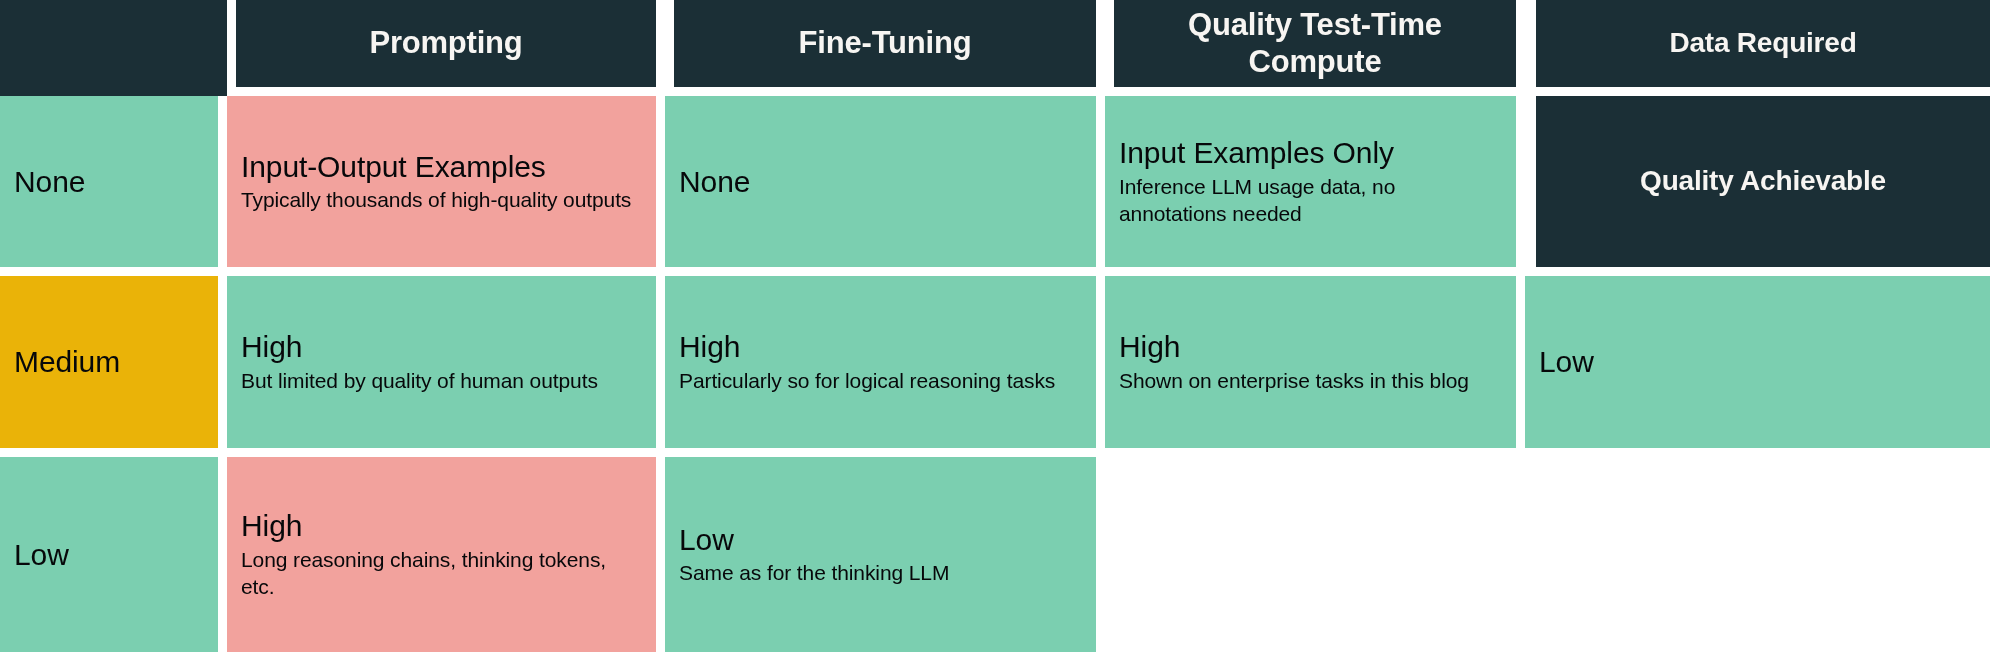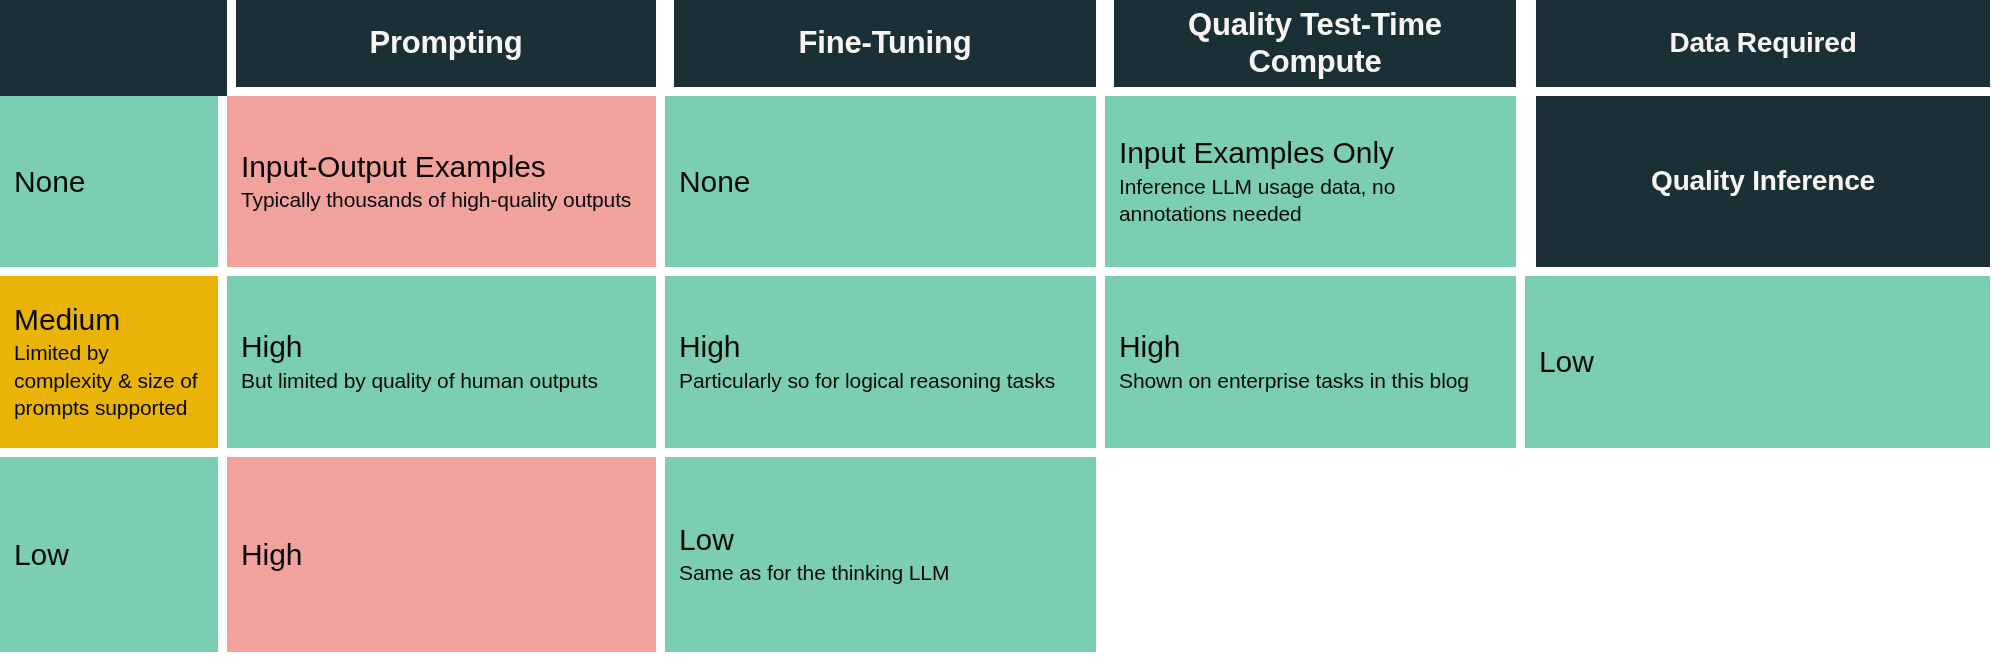--- a/index.html
+++ b/index.html
@@ -174,27 +174,26 @@
   </div>
   <div class="cell data-cell">
     <div class="inner bg-green">
       <div class="verdict">Input Examples Only</div>
       <div class="detail">Inference LLM usage data, no annotations needed</div>
     </div>
   </div>
 
   <div class="cell row-header">
     <div class="inner">
-        <span class="label">Quality Inference</span>
+        <span class="label">Quality Achievable</span>
       </div>
   </div>
   <div class="cell data-cell">
     <div class="inner bg-yellow">
       <div class="verdict">Medium</div>
-      <div class="detail">Limited by complexity &amp; size of prompts supported</div>
     </div>
   </div>
   <div class="cell data-cell">
     <div class="inner bg-green">
       <div class="verdict">High</div>
       <div class="detail">But limited by quality of human outputs</div>
     </div>
   </div>
   <div class="cell data-cell">
     <div class="inner bg-green">
@@ -217,20 +216,21 @@
   </div>
   <div class="cell data-cell">
     <div class="inner bg-green">
       <div class="verdict">Low</div>
 
     </div>
   </div>
   <div class="cell data-cell">
     <div class="inner bg-red">
       <div class="verdict">High</div>
+      <div class="detail">Long reasoning chains, thinking tokens, etc.</div>
     </div>
   </div>
   <div class="cell data-cell">
     <div class="inner bg-green">
       <div class="verdict">Low</div>
       <div class="detail">Same as for the thinking LLM</div>
     </div>
   </div>
 
 </div>

